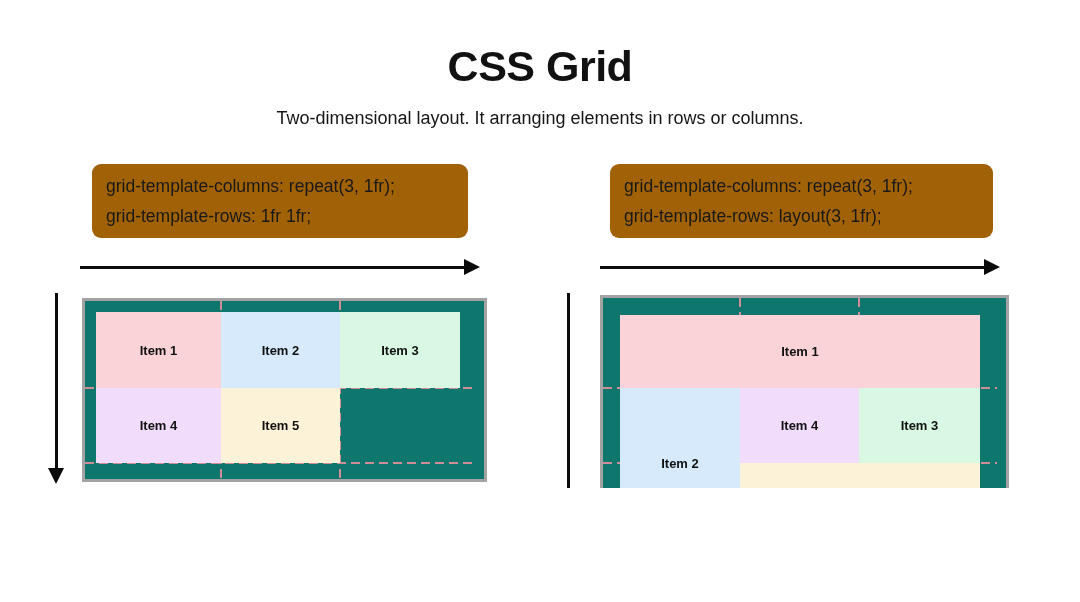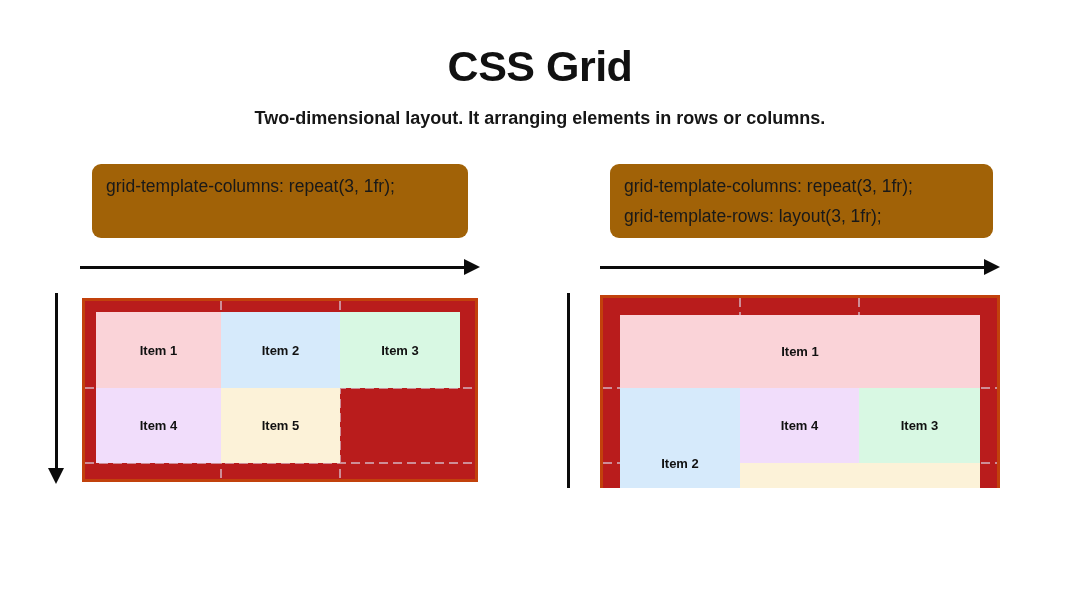--- a/index.html
+++ b/index.html
@@ -6,41 +6,41 @@
   .canvas{
     position:relative;width:1080px;height:488px;background:#ffffff;
     font-family:"Liberation Sans","DejaVu Sans",sans-serif;color:#141414;overflow:hidden;
   }
   .title{
     position:absolute;top:42px;left:0;width:1080px;text-align:center;
     font-size:43px;font-weight:700;letter-spacing:-0.5px;color:#111111;
   }
   .subtitle{
     position:absolute;top:108px;left:0;width:1080px;text-align:center;
-    font-size:18px;font-weight:700;color:#161616;
+    font-size:18px;font-weight:400;color:#161616;
   }
   .code-block{
     position:absolute;background:#a16207;border-radius:9px;
     padding:7px 14px;box-sizing:border-box;height:74px;
   }
   .code-line{
     font-size:17.5px;line-height:30px;color:#191919;white-space:nowrap;
   }
   .arrow-h{position:absolute;height:3px;background:#0B0B0B;}
   .arrow-h::after{
     content:"";position:absolute;right:-16px;top:-7px;width:0;height:0;
     border-left:16px solid #0B0B0B;border-top:8.5px solid transparent;border-bottom:8.5px solid transparent;
   }
   .arrow-v{position:absolute;width:3px;background:#0B0B0B;}
   .arrow-v::after{
     content:"";position:absolute;bottom:-15px;left:-7px;width:0;height:0;
     border-top:16px solid #0B0B0B;border-left:8.5px solid transparent;border-right:8.5px solid transparent;
   }
   .grid-box{
-    position:absolute;border:3px solid #c2410c;background:#b91c1c;box-sizing:content-box;
+    position:absolute;border:3px solid #a3a3a3;background:#0f766e;box-sizing:content-box;padding-left:9px;
   }
   .dash-h{
     position:absolute;height:2px;
     background:repeating-linear-gradient(to right,#CE8D97 0 9px,transparent 9px 14px);
   }
   .dash-v{
     position:absolute;width:2px;
     background:repeating-linear-gradient(to bottom,#CE8D97 0 9px,transparent 9px 14px);
   }
   .grid-item{
@@ -53,20 +53,21 @@
 </head>
 <body>
 
 <div class="canvas">
 
   <div class="title">CSS Grid</div>
   <div class="subtitle">Two-dimensional layout. It arranging elements in rows or columns.</div>
 
   <div class="code-block" style="left:92px;top:164px;width:376px;">
     <div class="code-line">grid-template-columns: repeat(3, 1fr);</div>
+    <div class="code-line">grid-template-rows: 1fr 1fr;</div>
   </div>
 
   <div class="arrow-h" style="left:80px;top:266px;width:384px;"></div>
   <div class="arrow-v" style="left:55px;top:293px;height:176px;"></div>
 
   <div class="grid-box" style="left:82px;top:298px;width:390px;height:178px;">
     <div class="dash-v" style="left:135px;top:0;height:178px;"></div>
     <div class="dash-v" style="left:254px;top:0;height:178px;"></div>
     <div class="dash-h" style="left:0;top:86px;width:390px;"></div>
     <div class="dash-h" style="left:0;top:161px;width:390px;"></div>

